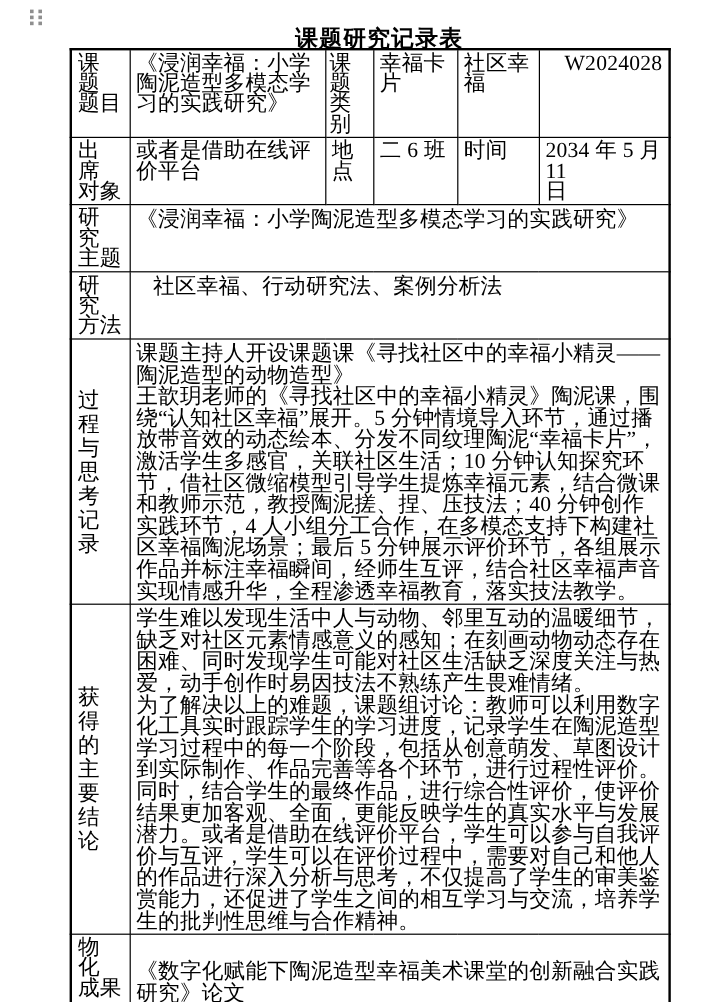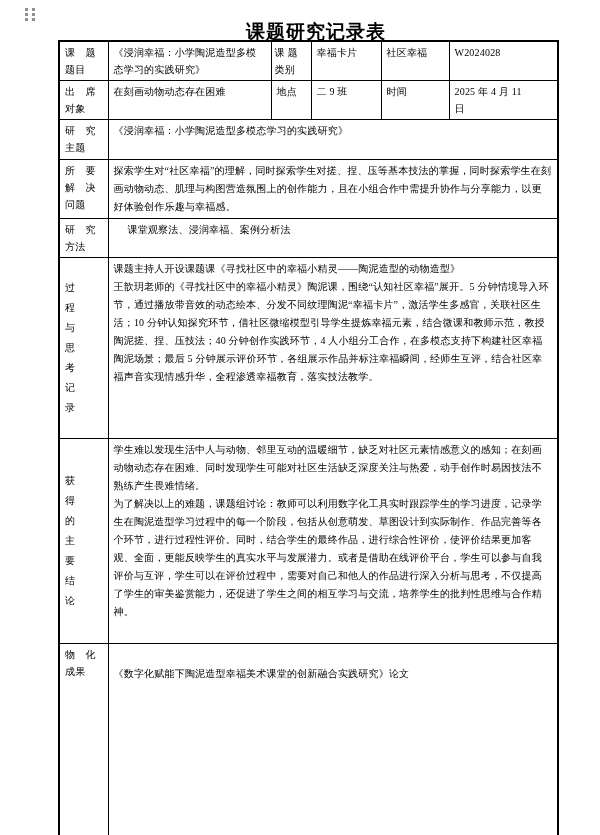--- a/index.html
+++ b/index.html
@@ -25,29 +25,29 @@
 
   table.record {
     position:absolute; left:58px; top:40px; width:499px;
     border-collapse:collapse; table-layout:fixed;
     border:2px solid #000;
   }
   td {
     border:1.5px solid #000;
     vertical-align:top;
     padding:2px 5px;
-    font-size:10px; line-height:17px;
+    font-size:18px; line-height:17px;
     letter-spacing:0.2px;
     overflow:hidden;
     white-space:pre-line;
   }
   .lbl  { line-height:17px; }
   .vlbl { vertical-align:middle; line-height:20px; }
   .content { line-height:18px; }
-  .center { text-align:left; }
+  .center { text-align:right; }
   .indent { text-indent:14px; }
   .pad-top { padding-top:21px; }
 </style>
 </head>
 <body>
 
 <div class="page">
 
   <span class="drag-handle">
     <i></i>
@@ -78,45 +78,39 @@
       <td class="lbl" style="padding:2px 3px">课 题
 类别</td>
       <td class="lbl">幸福卡片</td>
       <td class="lbl">社区幸福</td>
       <td class="lbl center">W2024028</td>
     </tr>
 
     <tr style="height:36px">
       <td class="lbl">出　席
 对象</td>
-      <td class="lbl">在刻画动物动态存在困难</td>
+      <td class="lbl">或者是借助在线评价平台</td>
       <td class="lbl">地点</td>
-      <td class="lbl">二 9 班</td>
+      <td class="lbl">二 6 班</td>
       <td class="lbl">时间</td>
-      <td class="lbl">2025 年 4 月 11
+      <td class="lbl">2034 年 5 月 11
 日</td>
     </tr>
 
     <tr style="height:40px">
       <td class="lbl">研　究
 主题</td>
       <td class="content" colspan="5">《浸润幸福：小学陶泥造型多模态学习的实践研究》</td>
     </tr>
 
-    <tr style="height:57px">
-      <td class="lbl">所　要
-解　决
-问题</td>
-      <td class="content" colspan="5">探索学生对“社区幸福”的理解，同时探索学生对搓、捏、压等基本技法的掌握，同时探索学生在刻画动物动态、肌理与构图营造氛围上的创作能力，且在小组合作中需提升协作与分享能力，以更好体验创作乐趣与幸福感。</td>
-    </tr>
 
     <tr style="height:38px">
       <td class="lbl">研　究
 方法</td>
-      <td class="content indent" colspan="5">课堂观察法、浸润幸福、案例分析法</td>
+      <td class="content indent" colspan="5">社区幸福、行动研究法、案例分析法</td>
     </tr>
 
     <tr style="height:181px">
       <td class="vlbl">过
 程
 与
 思
 考
 记
 录</td>

